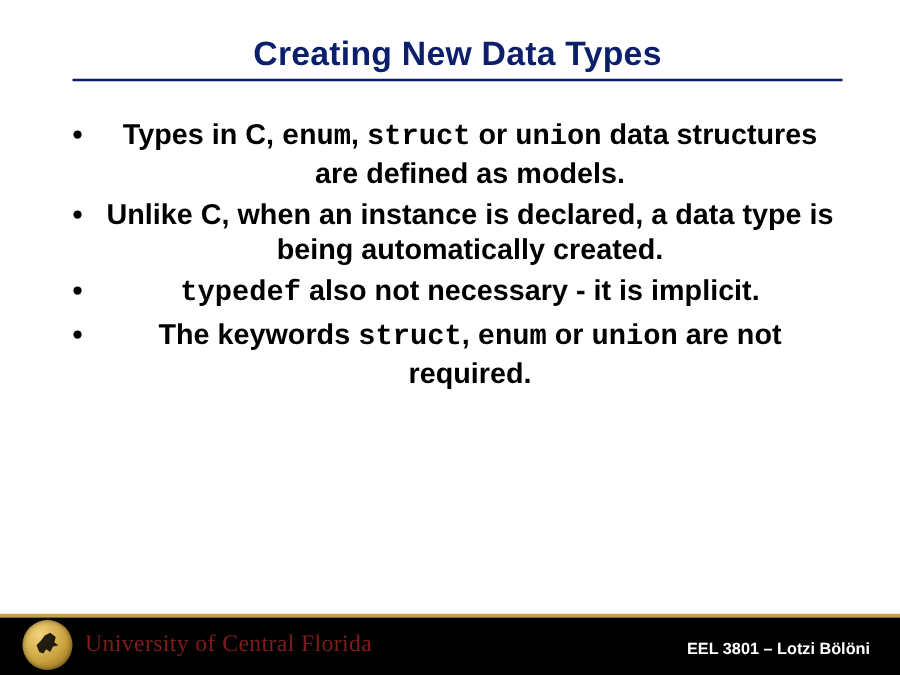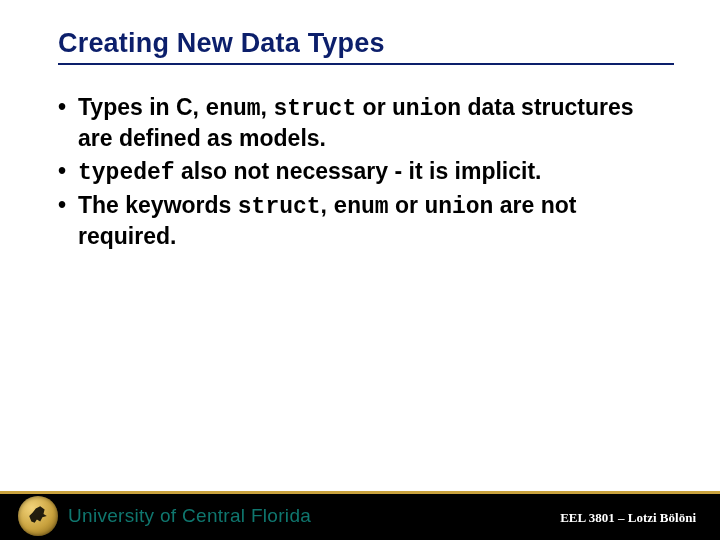--- a/index.html
+++ b/index.html
@@ -7,20 +7,21 @@
   body {
     background: #fff;
     font-family: Arial, Helvetica, sans-serif;
     position: relative;
   }
   .slide {
     width: 720px;
     height: 540px;
     position: relative;
     padding: 28px 46px 0 58px;
+    text-align: center;
   }
   .title {
     font-family: "Arial Black", Arial, sans-serif;
     font-weight: 900;
     font-size: 27px;
     color: #0c1f6b;
     letter-spacing: 0.2px;
     margin-bottom: 4px;
   }
   .title-underline {
@@ -95,46 +96,49 @@
   .pegasus-seal::after {
     content: "";
     position: absolute;
     left: 9px; top: 8px;
     width: 22px; height: 22px;
     background: #000;
     clip-path: polygon(20% 80%, 10% 55%, 25% 40%, 40% 20%, 60% 10%, 80% 25%, 75% 45%, 90% 55%, 70% 60%, 60% 80%, 45% 70%, 35% 85%);
     opacity: 0.85;
   }
   .univ-name {
-    font-family: Liberation Sans, sans-serif;
-    color: #0f766e;
+    font-family: Liberation Serif, serif;
+    color: #7f1d1d;
     font-size: 19px;
     letter-spacing: 0.3px;
   }
   .course-tag {
     position: absolute;
     right: 24px;
     bottom: 14px;
     color: #fff;
-    font-family: Liberation Serif, serif;
+    font-family: Liberation Sans, sans-serif;
     font-weight: 700;
     font-size: 13px;
   }
 </style>
 </head>
 <body>
 
 <div class="slide">
 
   <div class="title">Creating New Data Types</div>
   <div class="title-underline"></div>
 
   <ul class="bullets">
     <li>
       <span>Types in C, </span><span class="code">enum</span><span>, </span><span class="code">struct</span><span> or </span><span class="code">union</span><span> data structures are defined as models.</span>
+    </li>
+    <li>
+      <span>Unlike C, when an instance is declared, a data type is being automatically created.</span>
     </li>
     <li>
       <span class="code">typedef</span><span> also not necessary - it is implicit.</span>
     </li>
     <li>
       <span>The keywords </span><span class="code">struct</span><span>, </span><span class="code">enum</span><span> or </span><span class="code">union</span><span> are  not required.</span>
     </li>
   </ul>
 
   <div class="footer">

